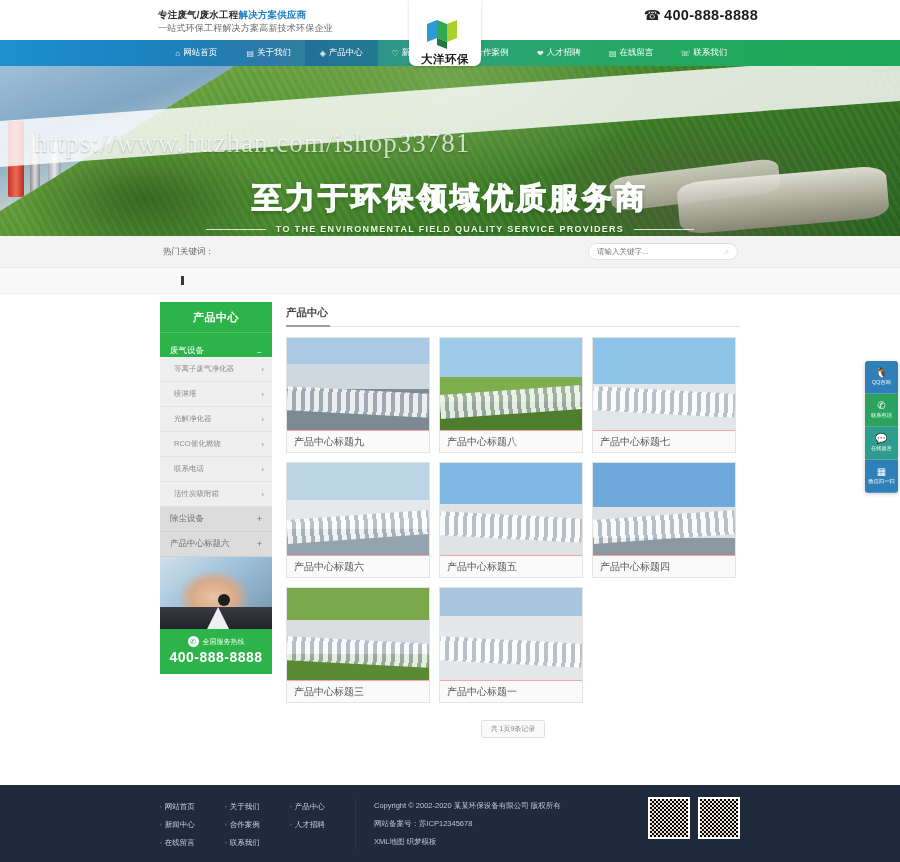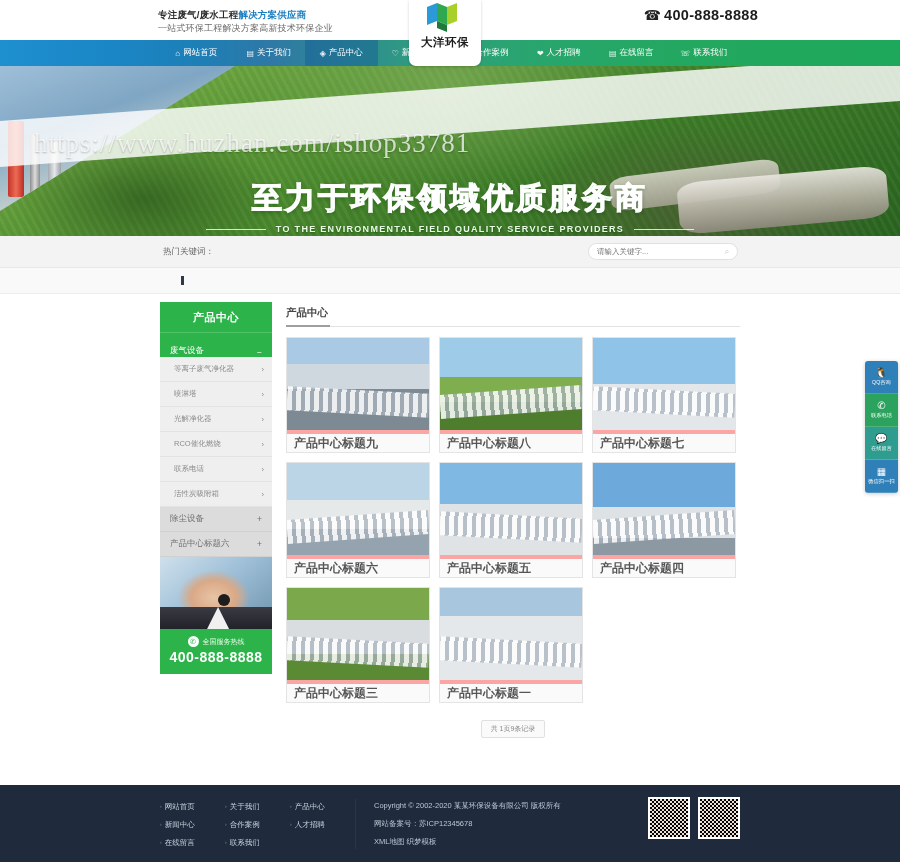--- a/index.html
+++ b/index.html
@@ -26,21 +26,21 @@
   .nav-inner { position: absolute; left: 160px; top: 0; width: 580px; height: 26px; display: flex; }
   .nav-item { flex: 1; display: flex; align-items: center; justify-content: center; gap: 3px;
               color: #fff; font-size: 8.5px; cursor: pointer; height: 26px; }
   .nav-item.active { background: rgba(20,90,150,.45); }
   .nav-ico { font-size: 8px; opacity: .92; }
 
   
   .logo { position: absolute; left: 409px; top: 0; width: 72px; height: 66px;
           background: #fff; border-radius: 0 0 7px 7px; z-index: 30;
           box-shadow: 0 1px 3px rgba(0,0,0,.18);
-          display: flex; flex-direction: column; align-items: center; justify-content: flex-start; padding-top: 1px; }
+          display: flex; flex-direction: column; align-items: center; justify-content: flex-start; padding-top: 18px; }
   .logo-mark { width: 40px; height: 32px; position: relative; }
   .logo-name { font-size: 11.5px; font-weight: bold; color: #1b1b1b; letter-spacing: .5px; margin-top: 2px; }
 
   
   .banner { position: relative; height: 170px; overflow: hidden;
             background: linear-gradient(160deg,#6fa53c 0%,#4e8f2e 25%,#3f7f28 55%,#2f6b22 100%); }
   .banner-img { position: absolute; inset: 0;
      background:
        radial-gradient(ellipse 190px 95px at 16% 78%, rgba(30,70,20,.55), transparent 70%),
        radial-gradient(ellipse 260px 120px at 78% 82%, rgba(90,80,60,.5), transparent 70%),
@@ -125,22 +125,22 @@
   .side-tel .num { font-size: 14px; font-weight: bold; color: #fff; letter-spacing: .5px; margin-top: 2px; }
 
   
   .content { flex: 1; }
   .c-head { border-bottom: 1px solid #e2e2e2; padding-bottom: 6px; position: relative; }
   .c-head .t { font-size: 10.5px; color: #444; font-weight: bold; }
   .c-head::after { content: ""; position: absolute; left: 0; bottom: -1px; width: 44px; height: 2px; background: #9e9e9e; }
   .grid { display: flex; flex-wrap: wrap; gap: 9px; margin-top: 10px; }
   .card { width: 144px; border: 1px solid #e4e4e4; background: #fff; cursor: pointer; }
   .card .ph { height: 92px; position: relative; overflow: hidden; }
-  .card .cap { height: 22px; background: #fafafa; border-top: 4px solid #fca5a5;
-     display: flex; align-items: center; padding-left: 7px; font-size: 12px; color: #555; font-weight: bold; }
+  .card .cap { height: 22px; background: #fafafa; border-top: 1px solid #fca5a5;
+     display: flex; align-items: center; padding-left: 7px; font-size: 10px; color: #555; }
   .pipe-img { position: absolute; inset: 0; }
   .pg { margin: 14px 0 0; text-align: center; }
   .pg span { display: inline-block; border: 1px solid #e0e0e0; background: #fafafa; color: #888;
      font-size: 7px; padding: 3px 9px; border-radius: 2px; cursor: pointer; }
 
   
   .tools { position: absolute; right: 2px; top: 361px; width: 33px; z-index: 40;
      border-radius: 3px; overflow: hidden; box-shadow: 0 1px 4px rgba(0,0,0,.2); }
   .tool { height: 33px; display: flex; flex-direction: column; align-items: center; justify-content: center;
      gap: 1px; color: #fff; cursor: pointer; border-bottom: 1px solid rgba(255,255,255,.18); }

